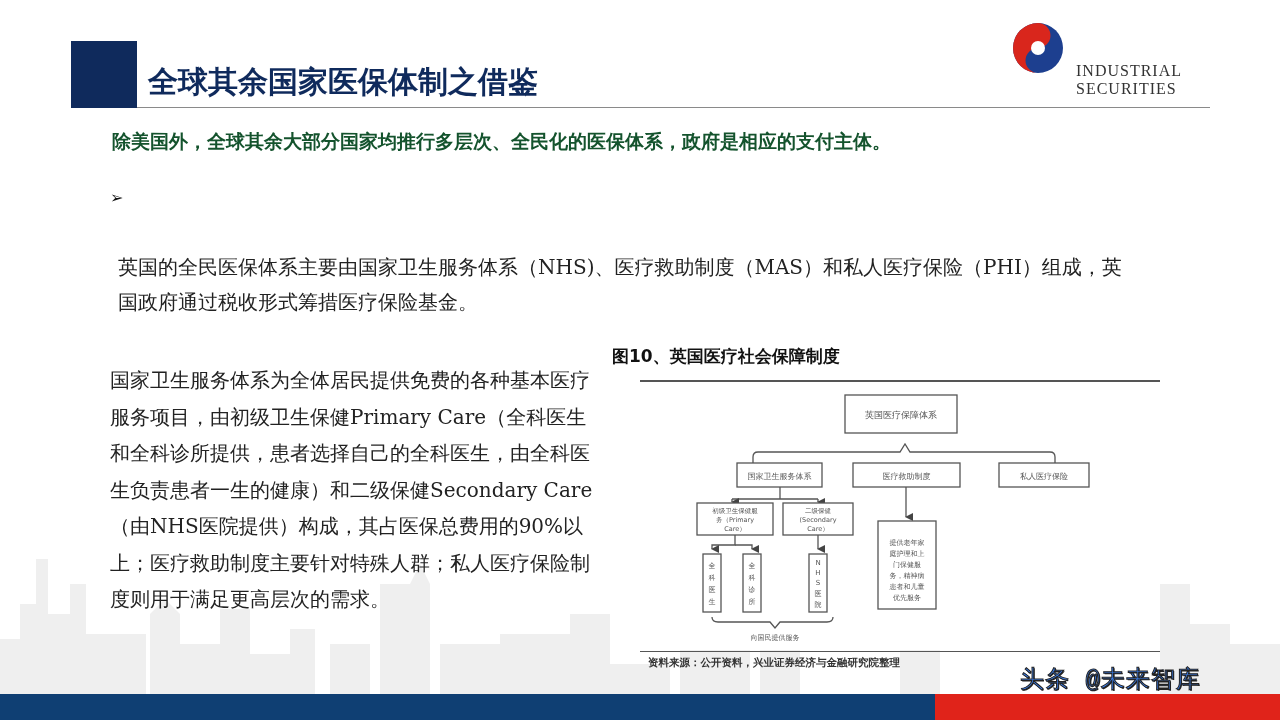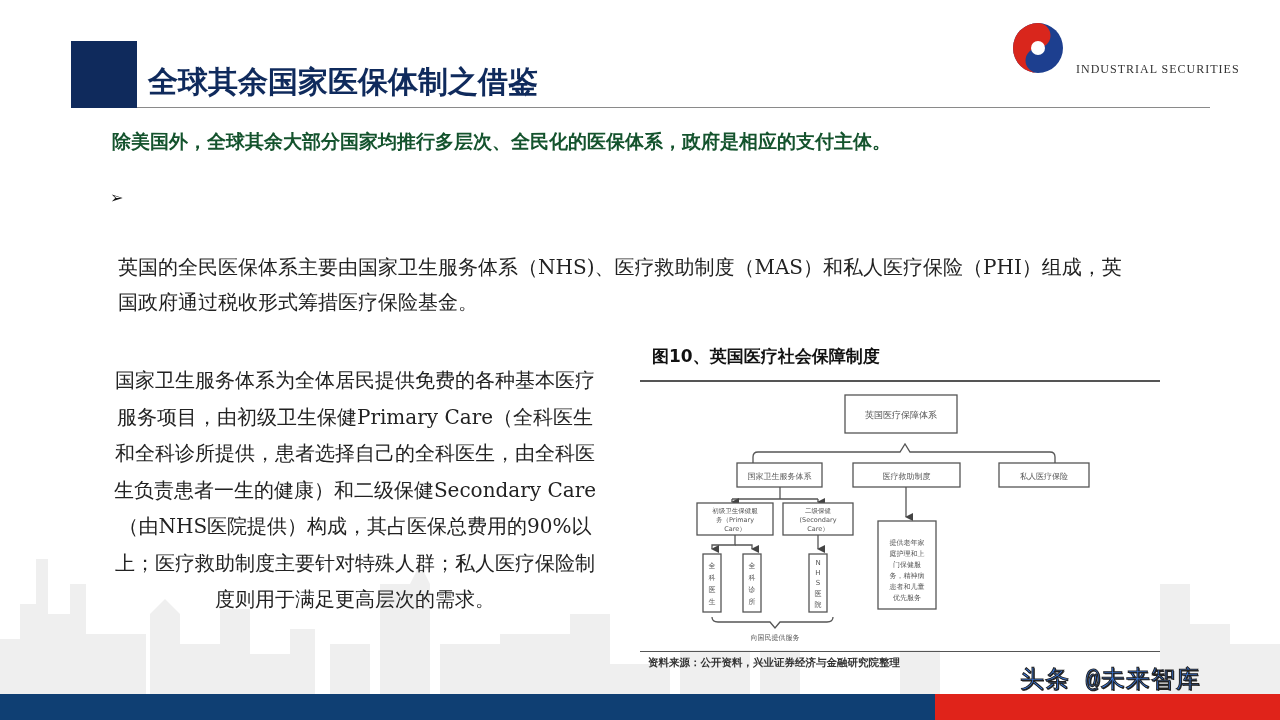--- a/index.html
+++ b/index.html
@@ -8,30 +8,30 @@
 
   .skyline { position:absolute; left:0; bottom:26px; width:1280px; height:150px; z-index:0; }
 
   .title-block { position:absolute; left:71px; top:41px; width:66px; height:67px; background:#0f2a5c; }
   .title-text { position:absolute; left:148px; top:62px; font-family:"DejaVu Sans","Liberation Sans",sans-serif; font-weight:bold; font-size:30px; color:#0f2a5c; letter-spacing:0px;text-align:right; }
   .title-rule { position:absolute; left:137px; top:107px; width:1073px; height:1px; background:#8a8a8a; }
 
   .logo { position:absolute; left:1012px; top:18px; width:250px; height:60px; }
   .logo-mark { position:absolute; left:0; top:4px; width:52px; height:52px; }
   .logo-cn { position:absolute; left:62px; top:0px; font-family:"DejaVu Serif","Liberation Serif",serif; font-weight:bold; font-size:36px; color:#2b2b2b; letter-spacing:4px; }
-  .logo-en { position:absolute; left:64px; top:44px; font-family:"Liberation Serif","DejaVu Serif",serif; font-size:12px; color:#333; letter-spacing:1px; }
+  .logo-en { position:absolute; left:64px; top:44px; font-family:"Liberation Serif","DejaVu Serif",serif; font-size:16px; color:#333; letter-spacing:1px; }
 
   .lead { position:absolute; left:112px; top:129px; font-family:"DejaVu Sans","Liberation Sans",sans-serif; font-weight:bold; font-size:19px; color:#14532d; }
   .section { position:absolute; left:110px; top:188px; font-family:"DejaVu Sans","Liberation Sans",sans-serif; font-weight:bold; font-size:21px; color:#111; display:flex; align-items:center; gap:8px; }
   .section .arrow { font-size:16px; }
 
   .para1 { position:absolute; left:110px; top:250px; width:1020px; font-size:20px; line-height:35px; color:#222;margin-left:8px; }
-  .para2 { position:absolute; left:110px; top:362px; width:490px; font-size:20px; line-height:36.5px; color:#222; z-index:2;text-align:center; }
-
-  .fig-title { position:absolute; left:652px; top:345px; font-family:"DejaVu Sans","Liberation Sans",sans-serif; font-weight:bold; font-size:17px; color:#111; }
+  .para2 { position:absolute; left:110px; top:362px; width:490px; font-size:20px; line-height:36.5px; color:#222; z-index:2; }
+
+  .fig-title { position:absolute; left:612px; top:345px; font-family:"DejaVu Sans","Liberation Sans",sans-serif; font-weight:bold; font-size:17px; color:#111; }
   .fig-rule-top { position:absolute; left:640px; top:380px; width:520px; height:2px; background:#555; }
   .fig-rule-bottom { position:absolute; left:640px; top:651px; width:520px; height:1px; background:#555; }
   .fig-source { position:absolute; left:648px; top:656px; font-size:10.5px; color:#333;font-weight:bold; }
   .diagram { position:absolute; left:640px; top:382px; width:520px; height:268px; z-index:2; }
   .diagram text { font-family:"DejaVu Sans","Liberation Sans",sans-serif; fill:#555; }
 
   .watermark { position:absolute; left:1020px; top:663px; font-family:Liberation Mono, monospace; font-size:24px; color:#3b82f6; -webkit-text-stroke:1px #222; text-shadow:1px 1px 0 #222; z-index:5; letter-spacing:1px; }
 
   .bottom-bar { position:absolute; left:0; bottom:0; width:1280px; height:26px; display:flex; z-index:3; }
   .bottom-bar .blue { width:935px; height:100%; background:#0f3f73; }

